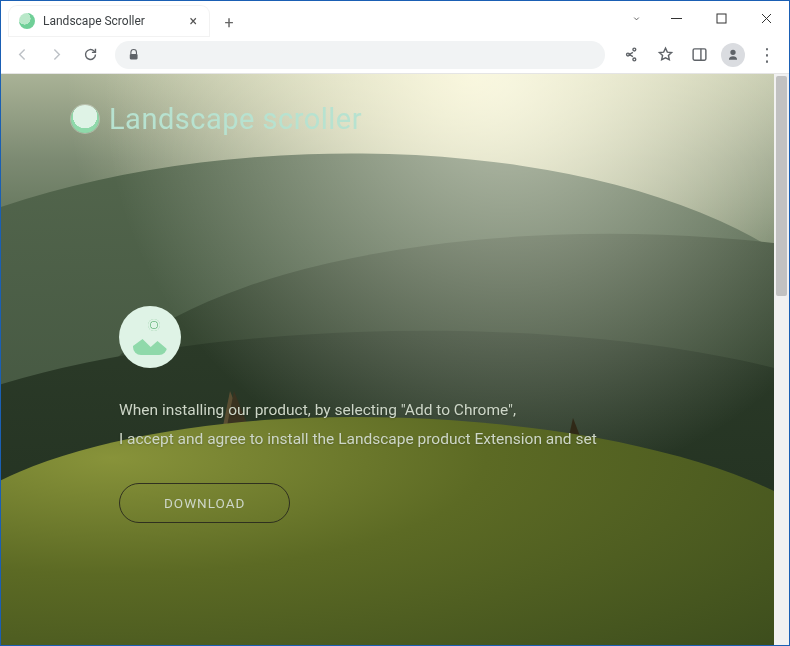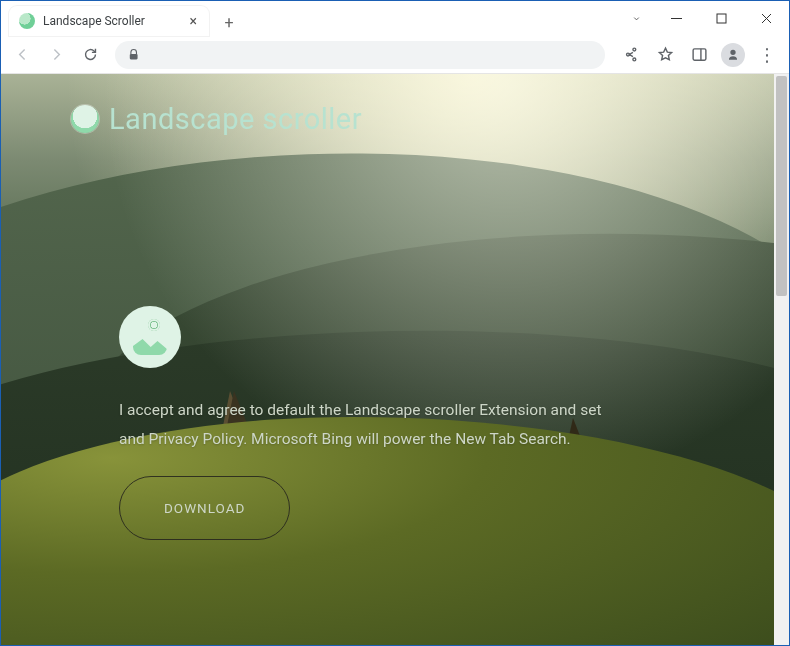--- a/index.html
+++ b/index.html
@@ -219,24 +219,24 @@
   .copy {
     margin-top:28px;
     margin-left:48px;
     font-size:15.5px;
     line-height:1.9;
     color:#cdd6c7;
     max-width:560px;
     text-shadow: 0 1px 2px rgba(0,0,0,.2);
   }
   .download-btn{
-    margin-top:21px;
+    margin-top:28px;
     margin-left:48px;
     display:inline-block;
-    padding: 23px 44px;
+    padding: 11px 44px;
     border:1.5px solid rgba(40,40,30,.9);
     border-radius:999px;
     font-size:13.5px;
     letter-spacing:1px;
     color:#cdd6c7;
     cursor:pointer;
     background:rgba(0,0,0,0);
   }
 </style>
 </head>
@@ -342,22 +342,22 @@
 
   <div class="page-content">
     <div class="brand">
       <span class="brand-icon"></span>
       <span class="brand-title">Landscape scroller</span>
     </div>
 
     <div class="hero-icon"></div>
 
     <div class="copy">
-      <div>I accept and agree to default the Landscape scroller Extension and set</div>
-      <div>and Privacy Policy. Microsoft Bing will power the New Tab Search.</div>
+      <div>When installing our product, by selecting "Add to Chrome",</div>
+      <div>I accept and agree to install the Landscape product Extension and set</div>
     </div>
 
     <div class="download-btn">DOWNLOAD</div>
   </div>
 
   <div class="vscroll">
     <div class="vscroll-thumb"></div>
   </div>
 </div>
 

